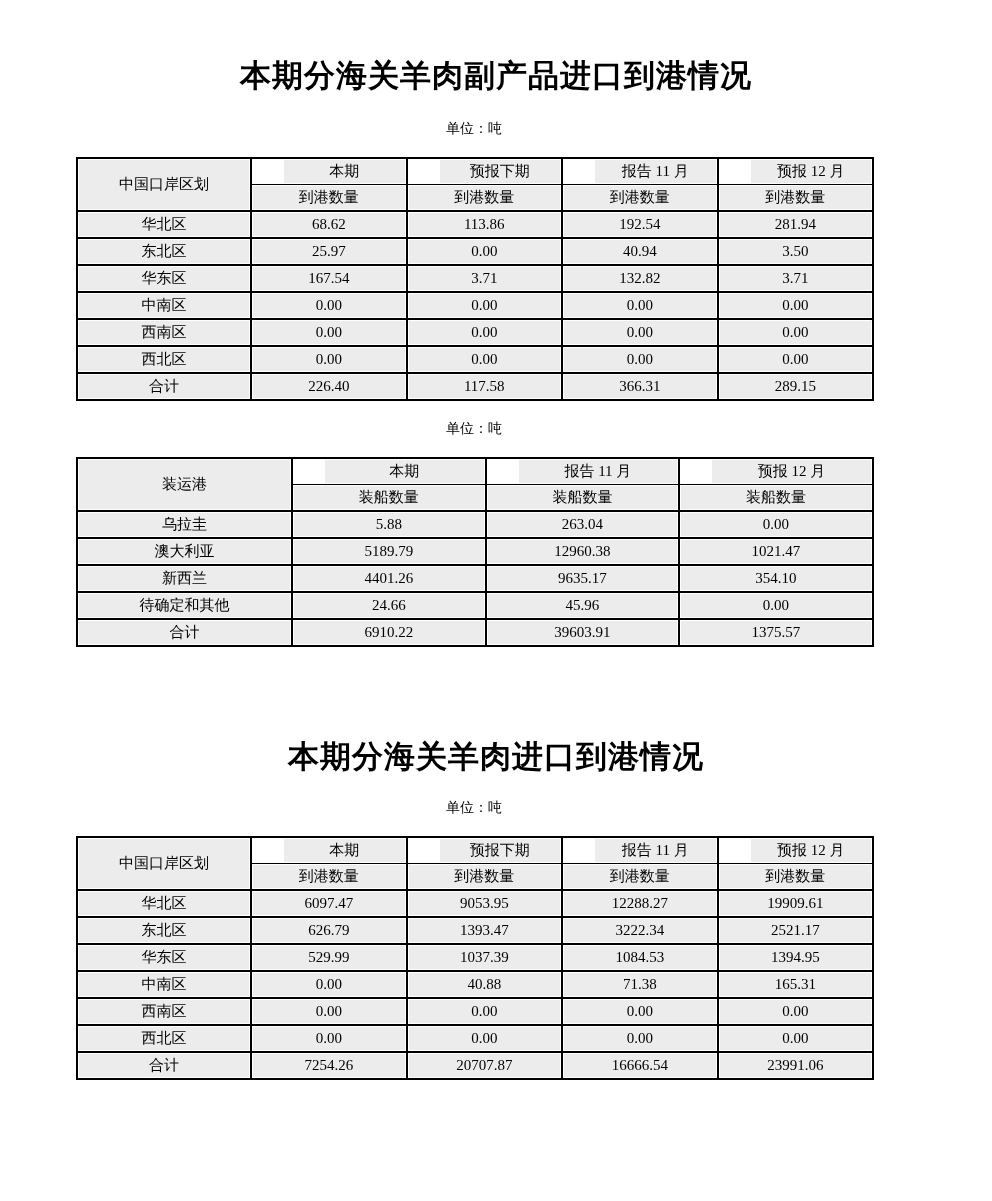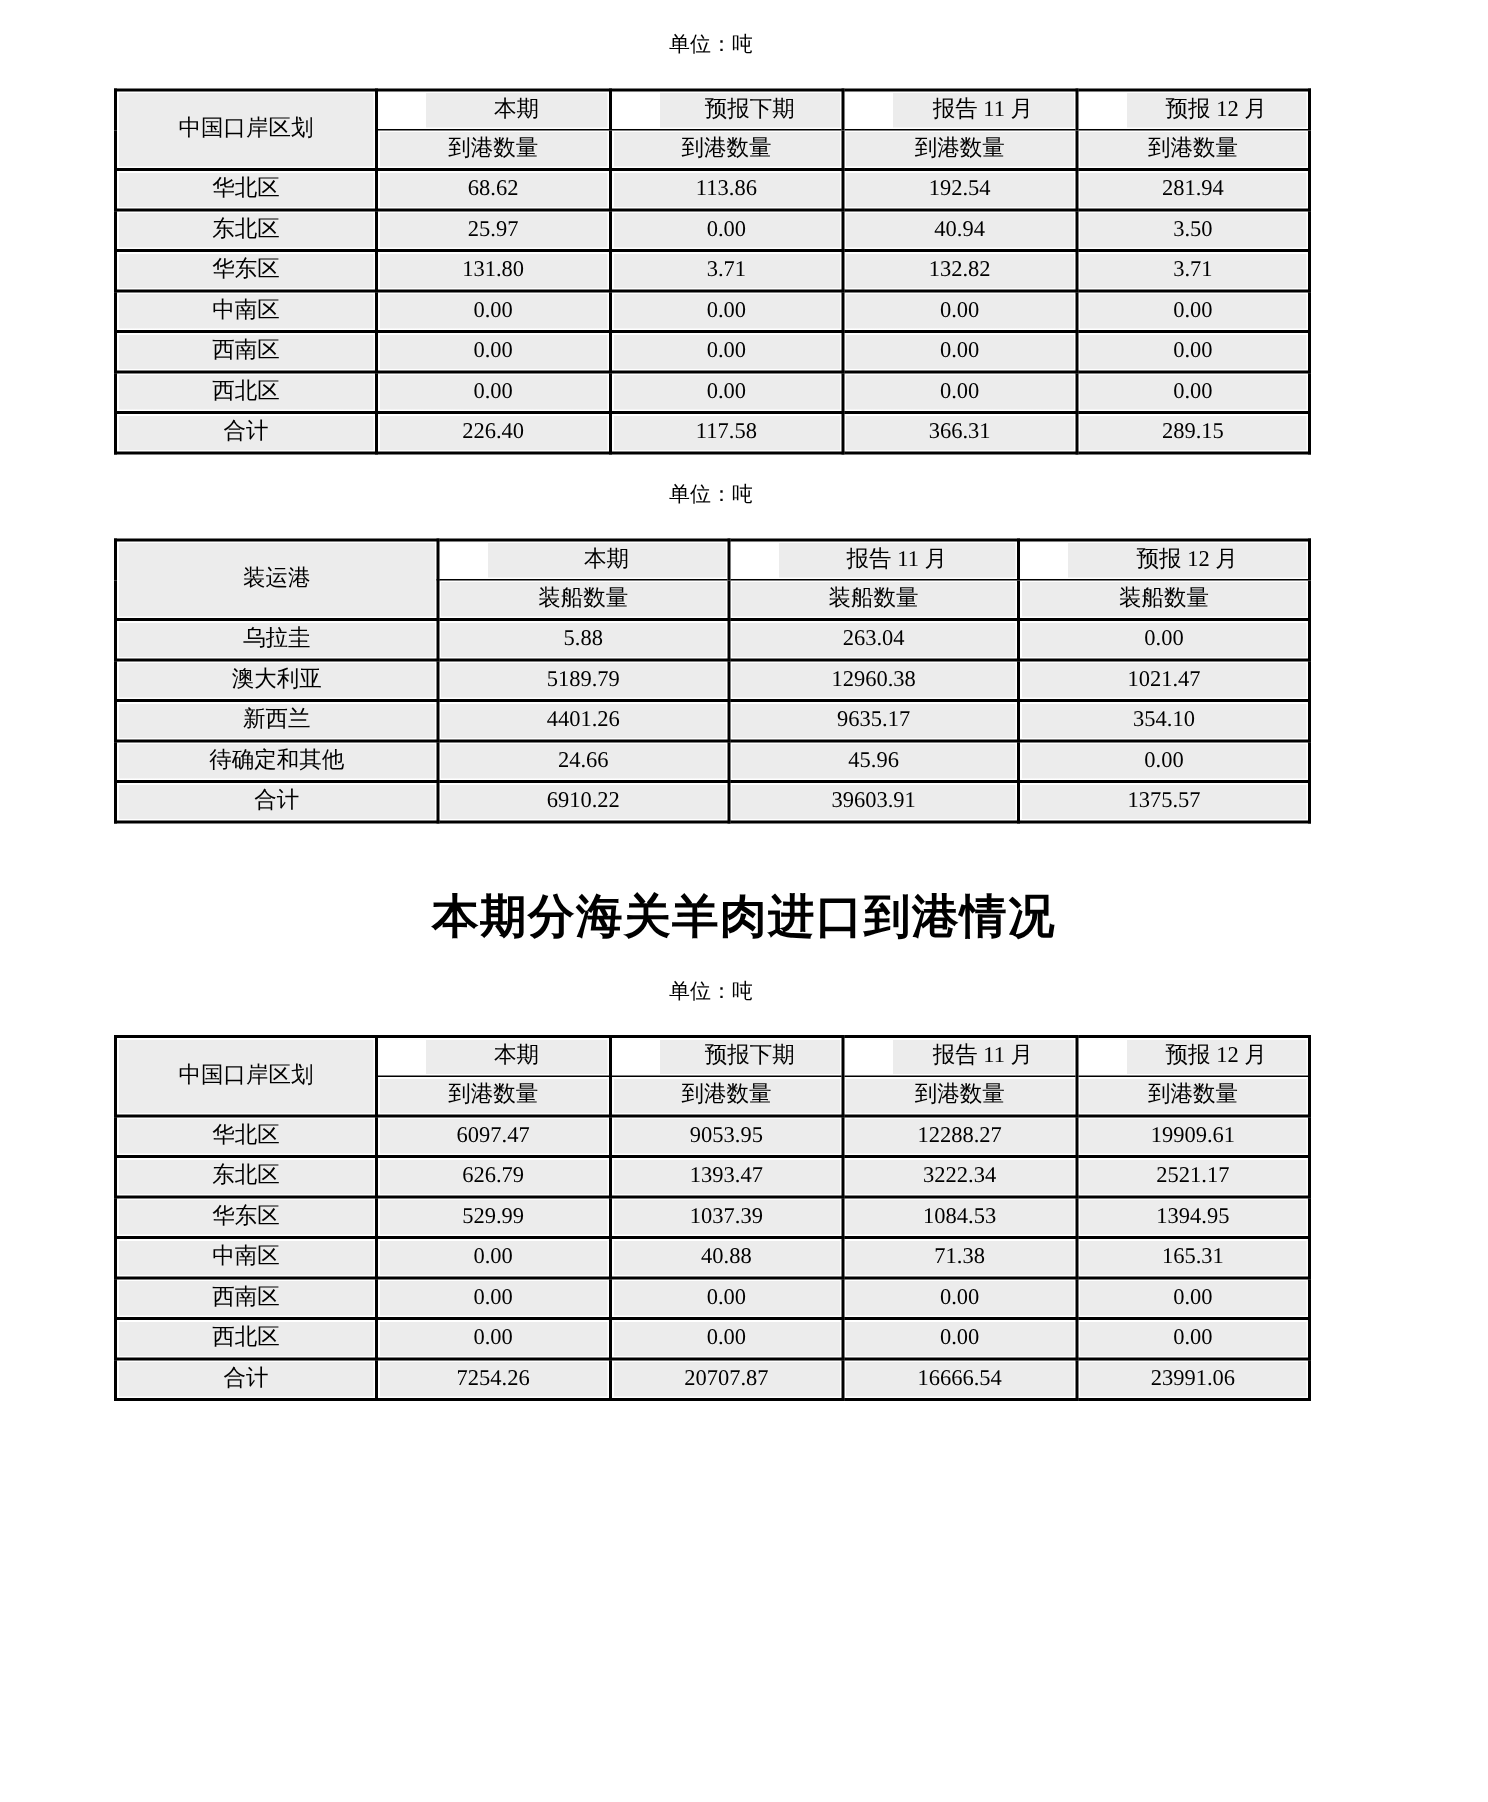--- a/index.html
+++ b/index.html
@@ -20,21 +20,21 @@
     margin: 0;
     text-align: center;
     font-size: 31px;
     font-weight: 700;
     line-height: 44px;
     letter-spacing: 1px;
     font-family: "Liberation Serif", "DejaVu Serif", serif;
   }
   .title-1 { padding-top: 54px; }
   .title-2 { padding-top: 88px; }
-  .title-3 { padding-top: 40px; }
+  .title-3 { padding-top: 88px; }
   .table-wrap {
     width: 796px;
     margin-left: 76px;
   }
   .unit-label {
     text-align: center;
     font-size: 14px;
     line-height: 18px;
     margin-top: 21px;
   }
@@ -66,20 +66,21 @@
   }
   table.data-table th.period { border-bottom-width: 1px; padding-left: 32px; }
   table.data-table tr.sub th  { border-top-width: 1px; }
 </style>
 </head>
 <body>
 
 <div class="page">
 
   <section>
+    <h1 class="section-title title-1">本期分海关羊肉副产品进口到港情况</h1>
     <div class="table-wrap">
       <div class="unit-label u1">单位：吨</div>
       <table class="data-table">
         <colgroup>
           <col style="width:174px">
           <col style="width:155.5px">
             <col style="width:155.5px">
           <col style="width:155.5px">
             <col style="width:155.5px">
         </colgroup>
@@ -108,21 +109,21 @@
             </tr>
             <tr>
               <td>东北区</td>
               <td>25.97</td>
               <td>0.00</td>
               <td>40.94</td>
               <td>3.50</td>
             </tr>
             <tr>
               <td>华东区</td>
-              <td>131.80</td>
+              <td>167.54</td>
               <td>3.71</td>
               <td>132.82</td>
               <td>3.71</td>
             </tr>
             <tr>
               <td>中南区</td>
               <td>0.00</td>
               <td>0.00</td>
               <td>0.00</td>
               <td>0.00</td>

